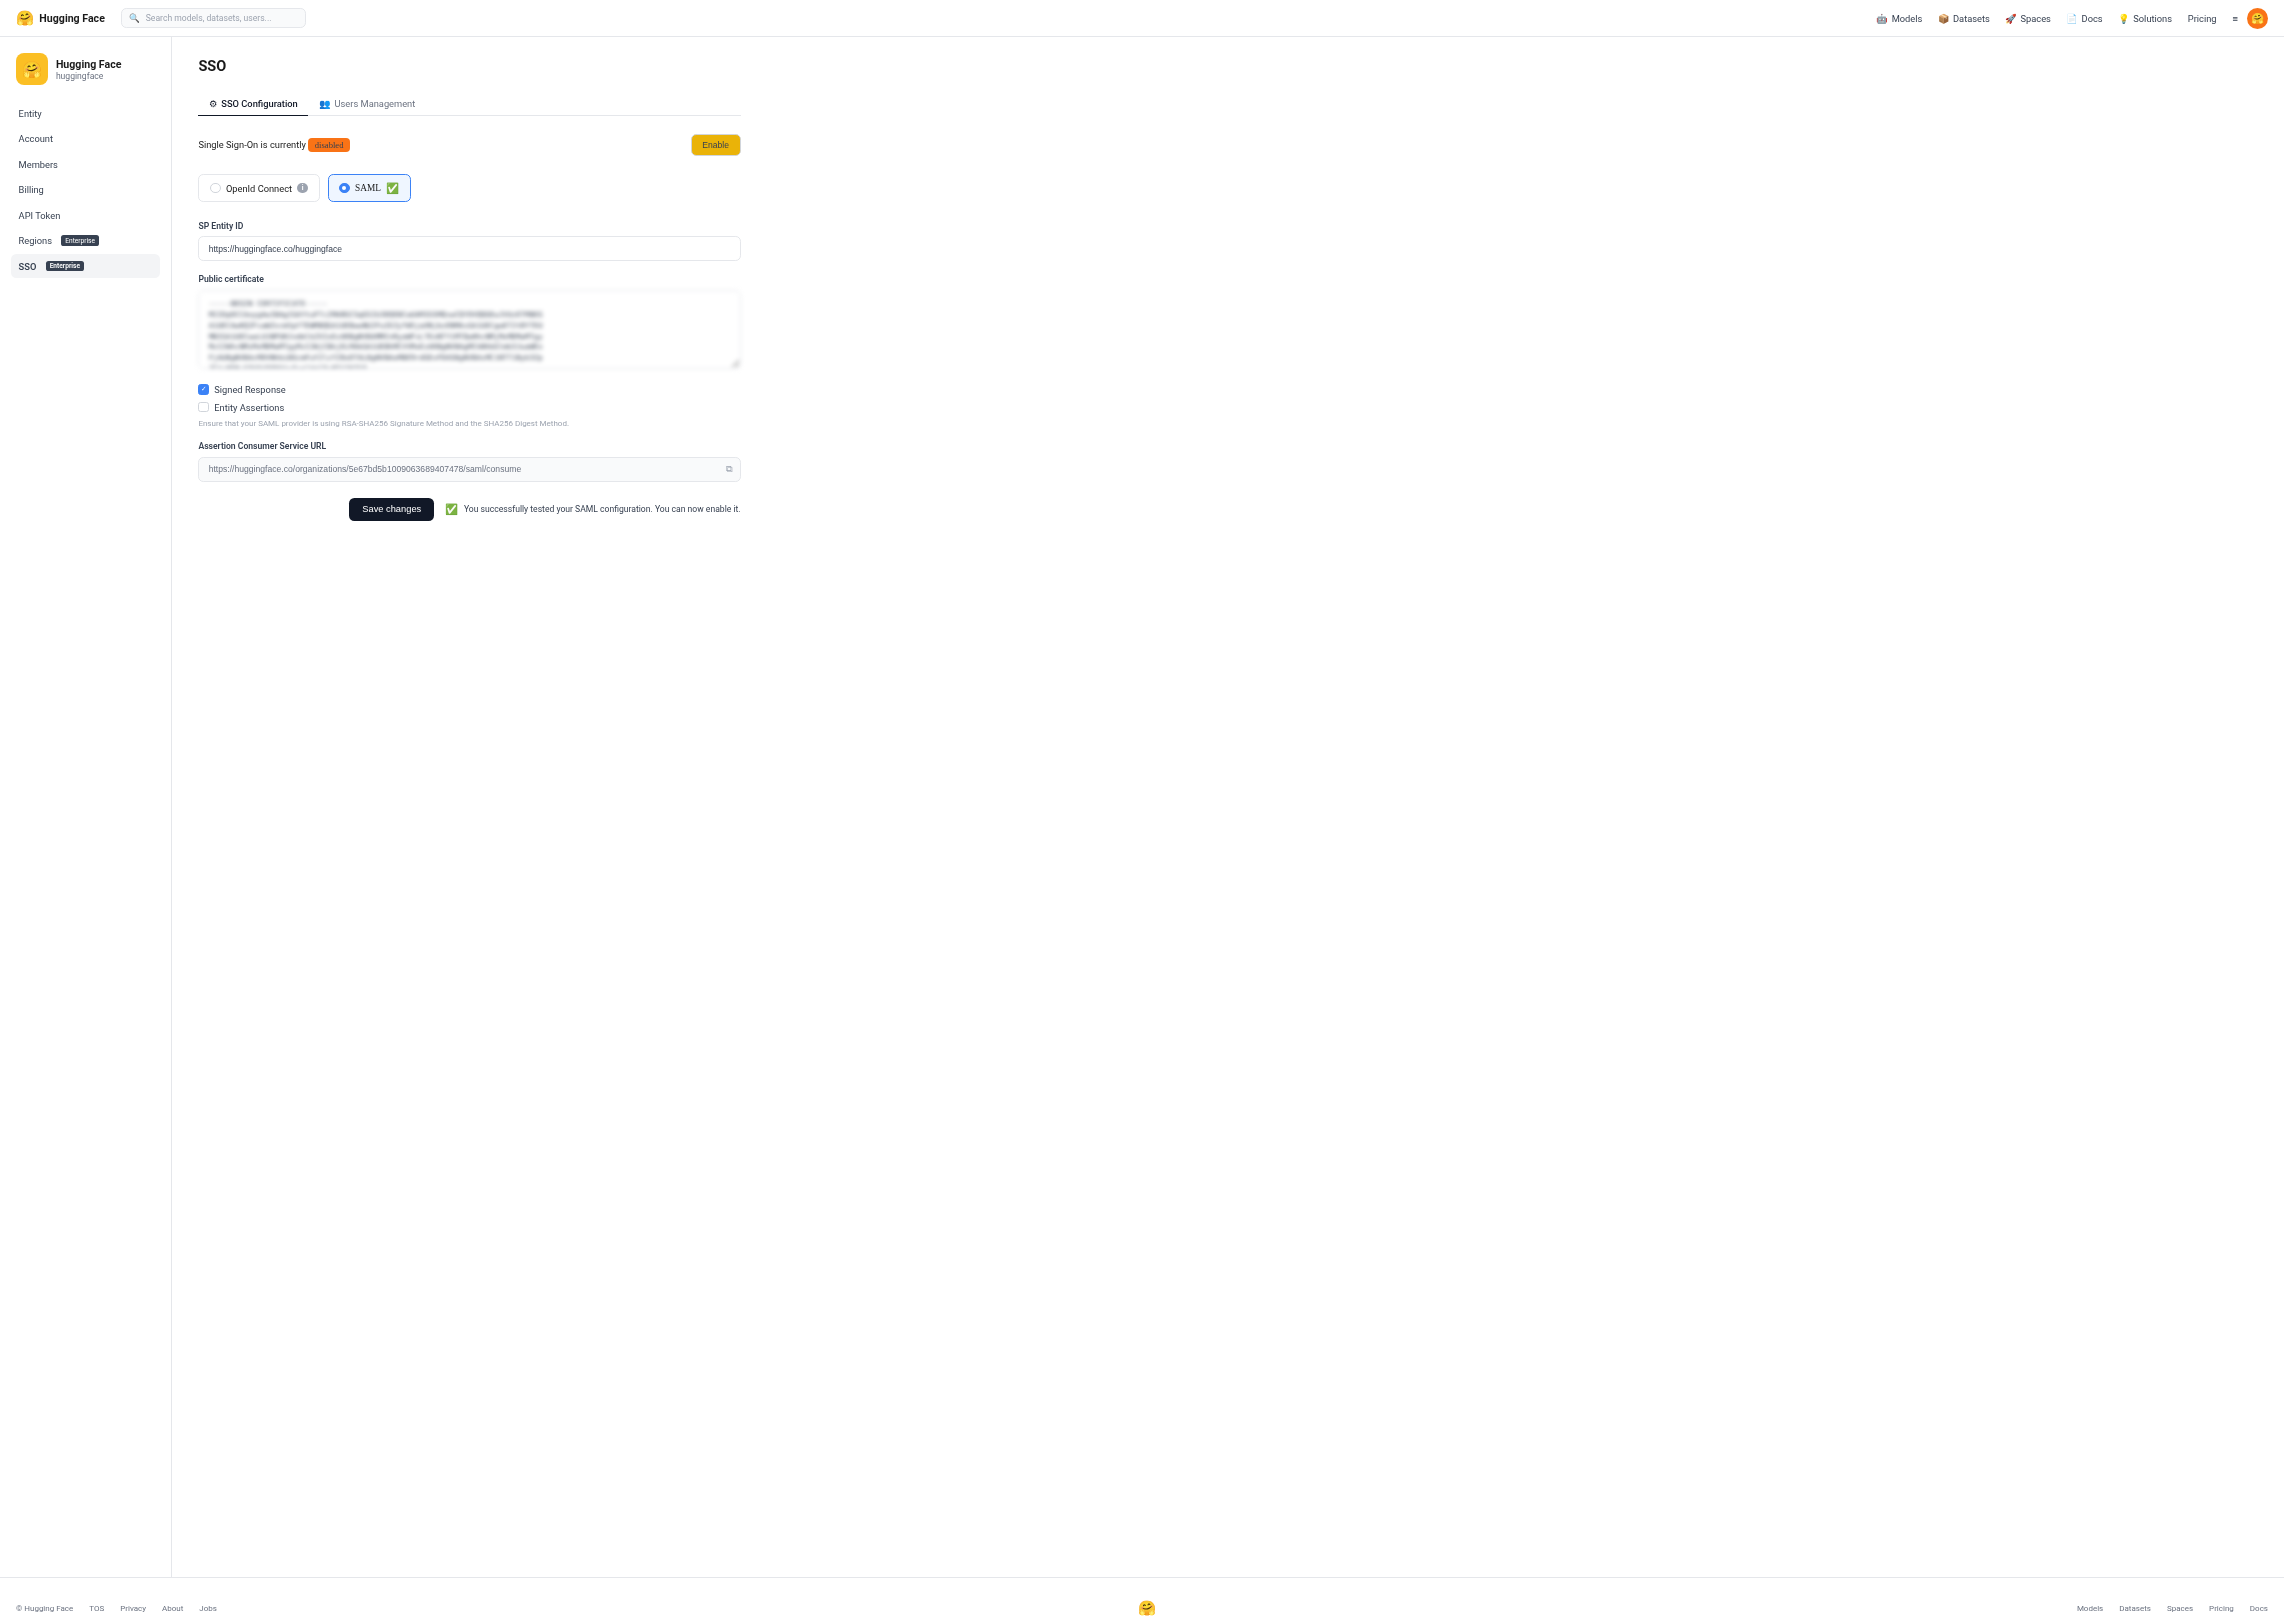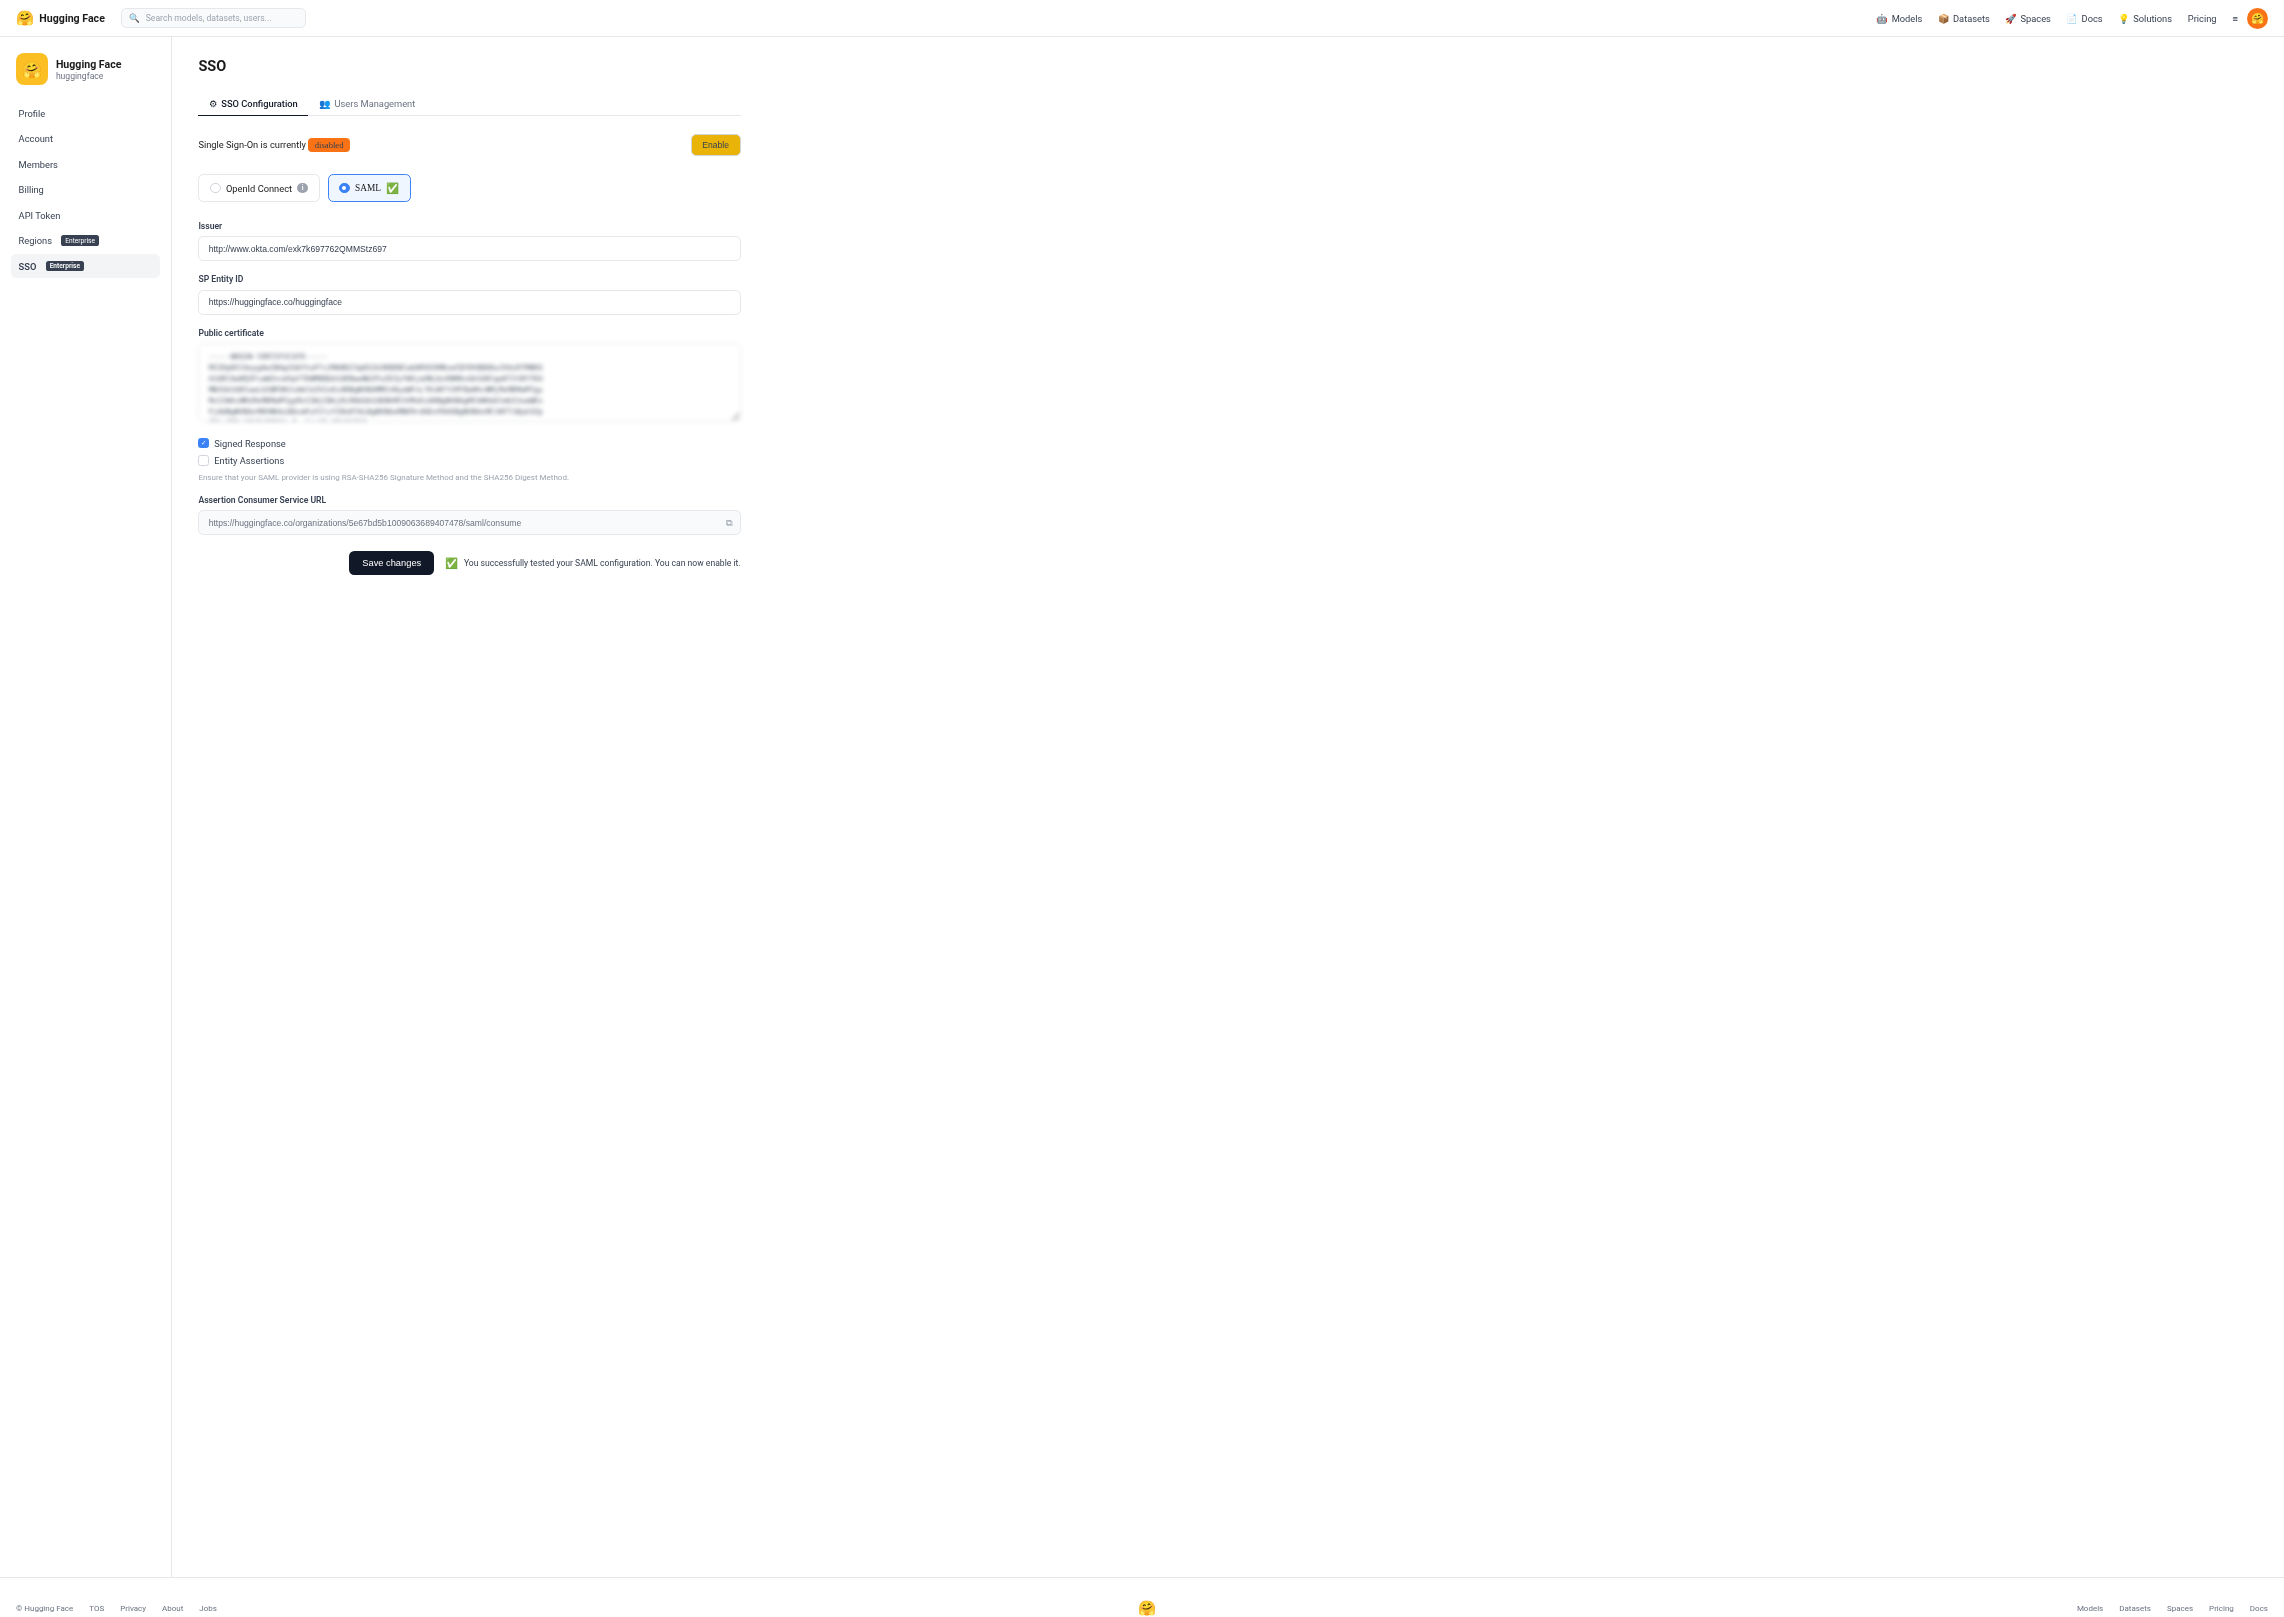--- a/index.html
+++ b/index.html
@@ -134,21 +134,21 @@
   <aside class="sidebar">
     <div class="org-header">
       <div class="org-avatar">🤗</div>
       <div>
         <div class="org-name">Hugging Face</div>
         <div class="org-handle">huggingface</div>
       </div>
     </div>
     <nav class="sidebar-nav">
       <a class="sidebar-item">
-        <span>Profile</span>
+        <span>Entity</span>
       </a>
       <a class="sidebar-item">
         <span>Account</span>
       </a>
       <a class="sidebar-item">
         <span>Members</span>
       </a>
       <a class="sidebar-item">
         <span>Billing</span>
       </a>
@@ -197,24 +197,20 @@
       <div class="protocol-option selected">
         <div class="radio-circle checked">
           <div class="radio-dot"></div>
         </div>
         <span>SAML</span>
         <span class="verified-icon">✅</span>
       </div>
     </div>
 
 
-    <div class="field-group">
-      <div class="field-label">Issuer</div>
-      <input class="field-input" type="text" value="http://www.okta.com/exk7k697762QMMStz697" style="">
-    </div>
 
     <div class="field-group">
       <div class="field-label">SP Entity ID</div>
       <input class="field-input" type="text" value="https://huggingface.co/huggingface" style="">
     </div>
 
     <div class="field-group">
       <div class="field-label">Public certificate</div>
       <textarea class="cert-textarea cert-blur" style="">-----BEGIN CERTIFICATE-----
 MIIDpDCCAoygAwIBAgIGAYtuFTc2MA0GCSqGSIb3DQEBCwUAMIGSMQswCQYDVQQGEwJVUzETMBEG

